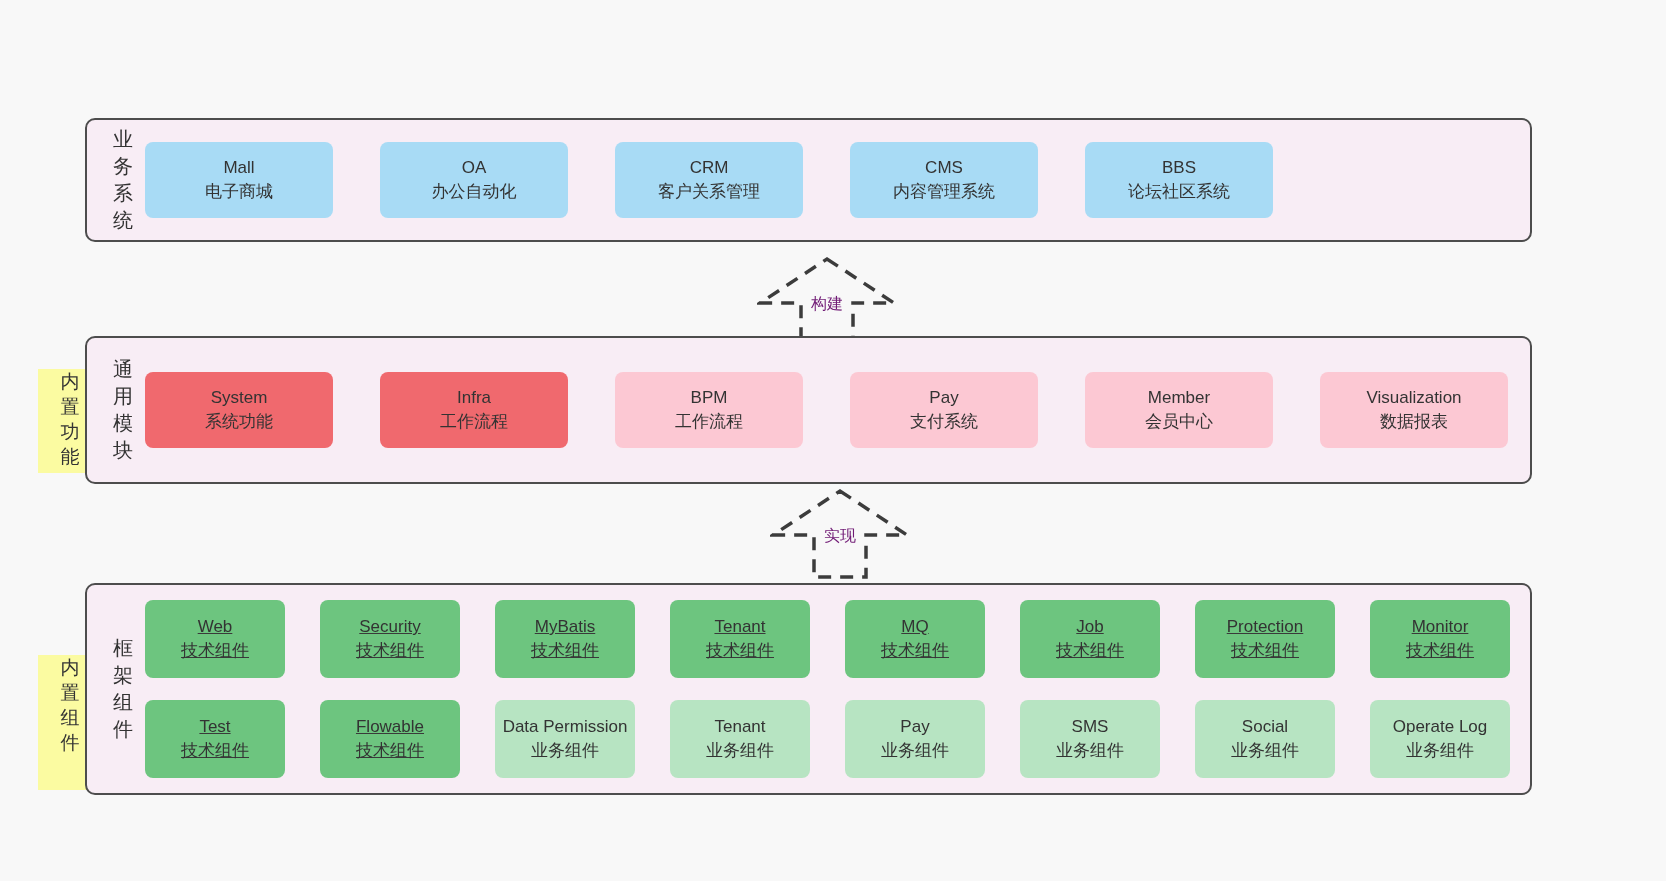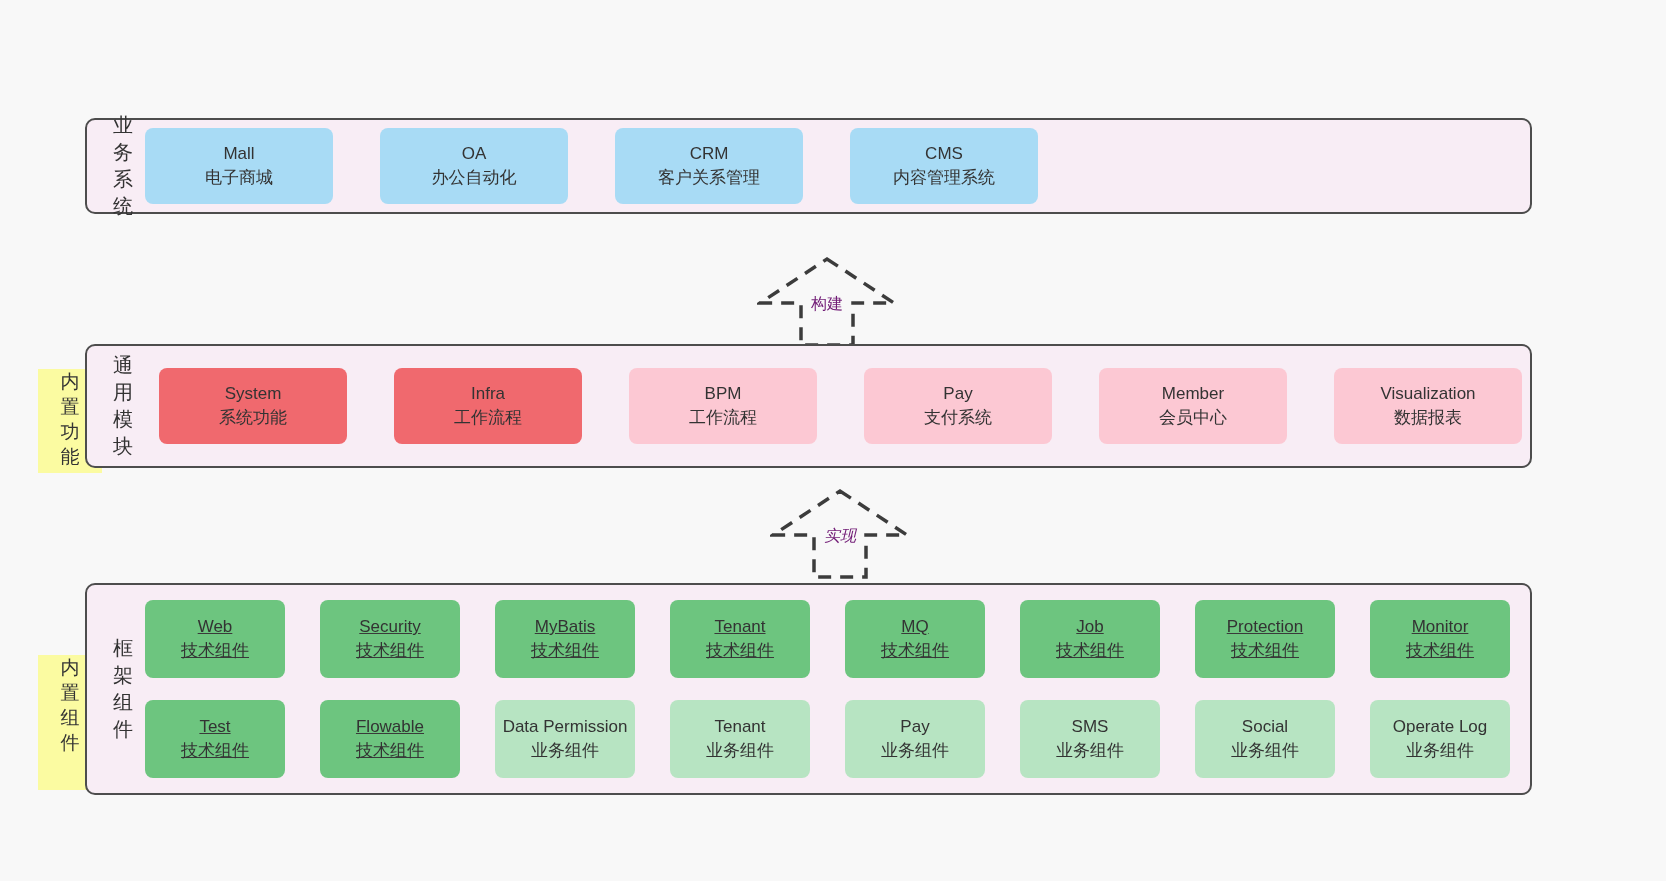--- a/index.html
+++ b/index.html
@@ -16,22 +16,22 @@
     left:85px;
     width:1447px;
     background:#f8edf5;
     border:2px solid #4d4d4d;
     border-radius:10px;
     display:flex;
     align-items:center;
     padding-left:14px;
     z-index:1;
   }
-  #panel-business   { top:118px; height:96px; }
-  #panel-modules    { top:344px; height:124px;gap:14px; }
+  #panel-business   { top:118px; height:124px; }
+  #panel-modules    { top:336px; height:148px; }
   #panel-components { top:583px; height:212px; }
   .panel-label {
     width:44px;
     display:flex;
     justify-content:center;
     flex:0 0 44px;
   }
   .vtext {
     font-size:20px;
     line-height:27px;
@@ -82,21 +82,21 @@
     clip-path:polygon(0 0, 100% 100%, 0 100%);
   }
   .note .vtext { font-size:19px; line-height:25px; }
   .arrow {
     position:absolute;
     width:140px;
     height:92px;
     z-index:0;
   }
   #arrow-build     { left:757px; top:256px; }
-  #arrow-implement { left:770px; top:488px;font-style:italic; }
+  #arrow-implement { left:770px; top:488px; }
   .arrow svg { display:block; }
   .arrow-label {
     position:absolute;
     left:50%;
     top:38px;
     transform:translateX(-50%);
     background:#f8f8f8;
     font-size:16px;
     color:#701a75;
     padding:0 3px;
@@ -127,20 +127,24 @@
         <div class="box" data-variant="blue">
           <div class="box-title">CRM</div>
           <div class="box-subtitle">客户关系管理</div>
         </div>
 
         <div class="box" data-variant="blue">
           <div class="box-title">CMS</div>
           <div class="box-subtitle">内容管理系统</div>
         </div>
 
+        <div class="box" data-variant="blue">
+          <div class="box-title">BBS</div>
+          <div class="box-subtitle">论坛社区系统</div>
+        </div>
       </div>
   </div>
 </div>
 
 <div class="arrow" id="arrow-build">
   <svg width="140" height="92" viewBox="0 0 140 92">
     <path d="M70 3 L137 47 L96 47 L96 89 L44 89 L44 47 L3 47 Z" fill="none" stroke="#3c3c3c" stroke-width="3.5" stroke-dasharray="13 9"></path>
   </svg>
   <span class="arrow-label">构建</span>
 </div>

